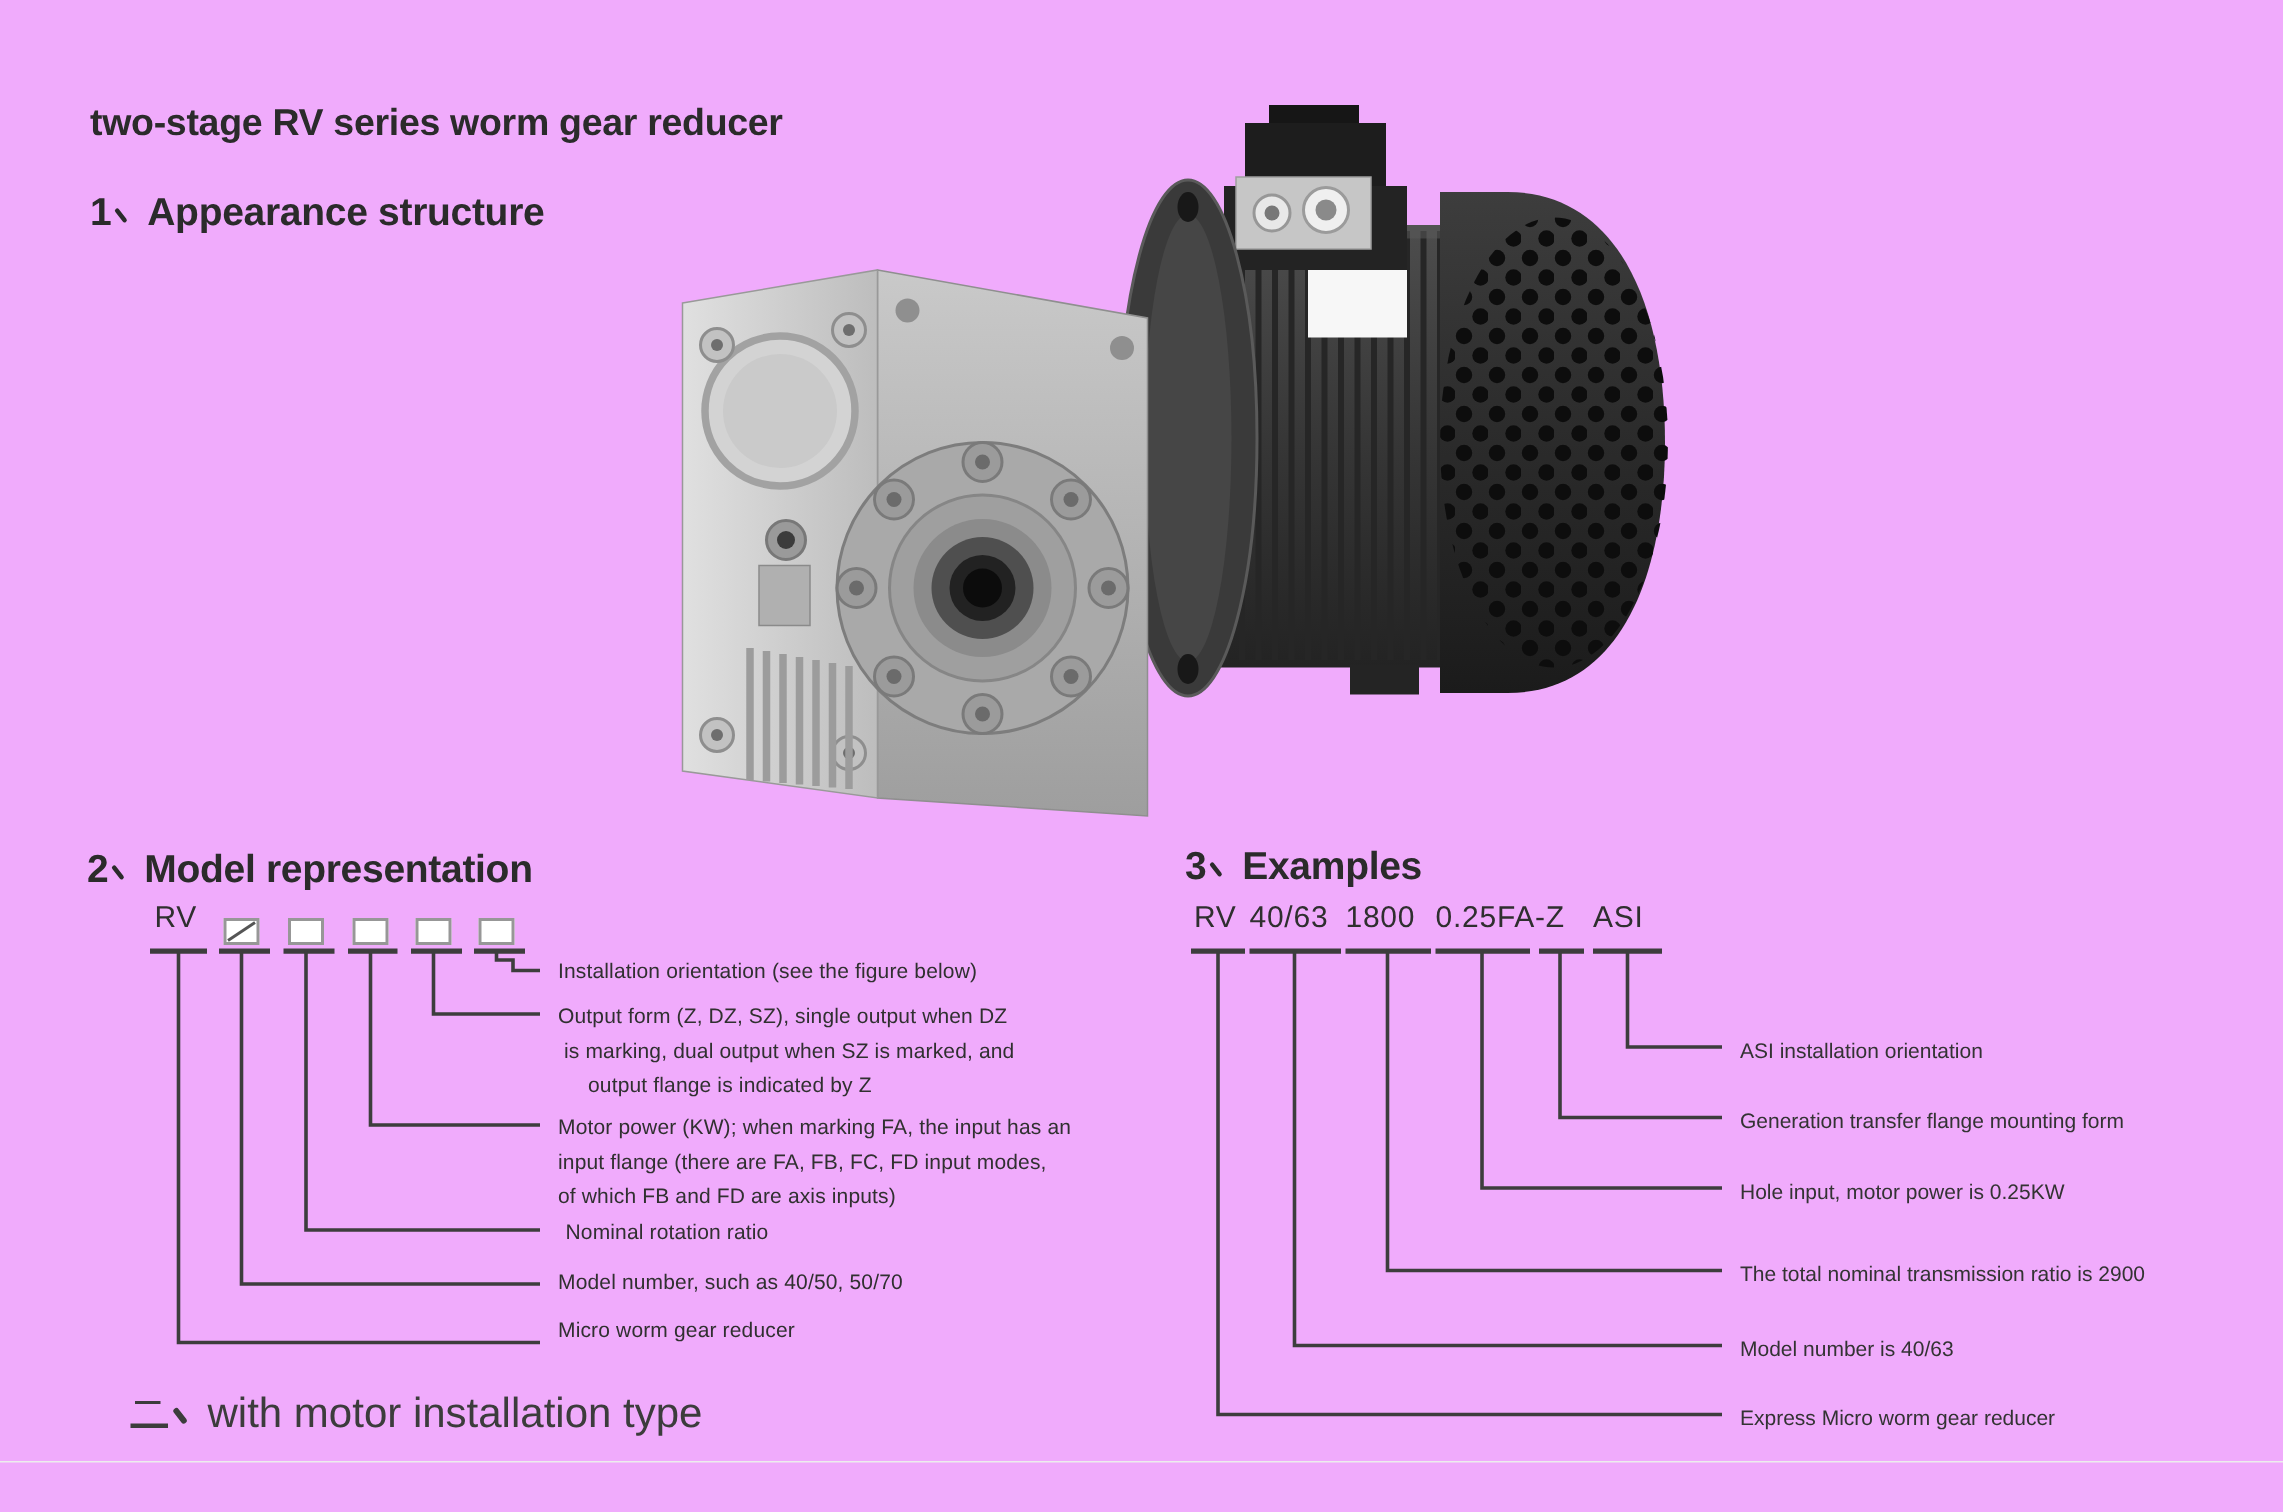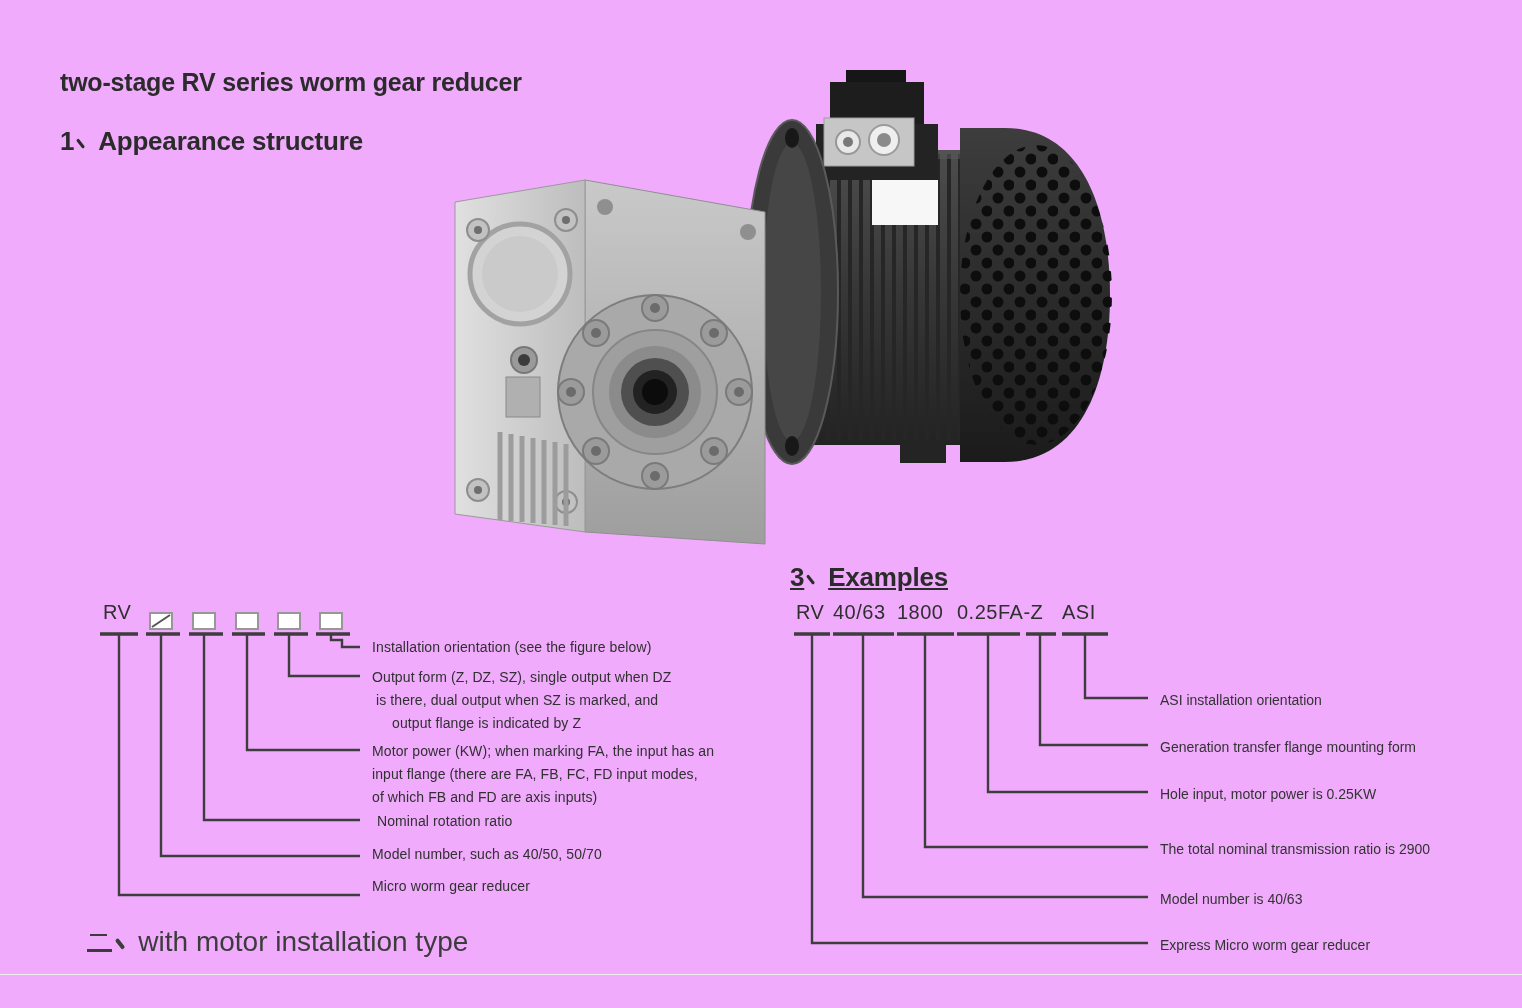--- a/index.html
+++ b/index.html
@@ -163,20 +163,21 @@
         <circle cx="235" cy="330" r="46" fill="#8b8b8b"></circle>
         <circle cx="235" cy="330" r="34" fill="#4f4f4f"></circle>
         <circle cx="235" cy="330" r="22" fill="#222222"></circle>
         <circle cx="235" cy="330" r="13" fill="#0c0c0c"></circle>
       </g>
       <circle cx="185" cy="145" r="8" fill="#8f8f8f"></circle>
       <circle cx="328" cy="170" r="8" fill="#8f8f8f"></circle>
     </g>
   </svg>
 
+  <div class="abs sec-heading" style="left:58px;top:564px;">2<span class="g-dun"><i></i></span>Model representation</div>
 
   <div class="abs code-label" style="left:103px;top:601px;">RV</div>
   <div class="code-box" style="left:149px;top:612px;">
     <svg width="20" height="14" viewBox="0 0 20 14">
         <line x1="1" y1="13" x2="19" y2="1" stroke="#555555" stroke-width="2"></line>
       </svg>
   </div>
   <div class="code-box" style="left:192px;top:612px;"></div>
   <div class="code-box" style="left:235px;top:612px;"></div>
   <div class="code-box" style="left:277px;top:612px;"></div>
@@ -196,30 +197,30 @@
       <path d="M66,6 V228 H265"></path>
       <path d="M109,6 V192 H265"></path>
       <path d="M152,6 V122 H265"></path>
       <path d="M194,6 V48 H265"></path>
       <path d="M236,6 V12 H247 V19 H265"></path>
     </g>
   </svg>
 
   <div class="abs desc" style="left:372px;top:636px;">Installation orientation (see the figure below)</div>
   <div class="abs desc" style="left:372px;top:666px;">Output form (Z, DZ, SZ), single output when DZ</div>
-  <div class="abs desc" style="left:376px;top:689px;">is there, dual output when SZ is marked, and</div>
+  <div class="abs desc" style="left:376px;top:689px;">is marking, dual output when SZ is marked, and</div>
   <div class="abs desc" style="left:392px;top:712px;">output flange is indicated by Z</div>
   <div class="abs desc" style="left:372px;top:740px;">Motor power (KW); when marking FA, the input has an</div>
   <div class="abs desc" style="left:372px;top:763px;">input flange (there are FA, FB, FC, FD input modes,</div>
   <div class="abs desc" style="left:372px;top:786px;">of which FB and FD are axis inputs)</div>
   <div class="abs desc" style="left:377px;top:810px;">Nominal rotation ratio</div>
   <div class="abs desc" style="left:372px;top:843px;">Model number, such as 40/50, 50/70</div>
   <div class="abs desc" style="left:372px;top:875px;">Micro worm gear reducer</div>
 
-  <div class="abs sec-heading" style="left:790px;top:562px;text-decoration:underline;">3<span class="g-dun"><i></i></span>Examples</div>
+  <div class="abs sec-heading" style="left:790px;top:562px;">3<span class="g-dun"><i></i></span>Examples</div>
 
   <div class="abs code-label" style="left:796px;top:601px;">RV</div>
   <div class="abs code-label" style="left:833px;top:601px;">40/63</div>
   <div class="abs code-label" style="left:897px;top:601px;">1800</div>
   <div class="abs code-label" style="left:957px;top:601px;">0.25FA-Z</div>
   <div class="abs code-label" style="left:1062px;top:601px;">ASI</div>
 
   <svg class="line-svg" style="left:790px;top:628px;" width="380" height="330" viewBox="0 0 380 330">
     <g stroke-width="3.5" stroke="#3d3d3d">
       <path d="M4,6 H40"></path>

